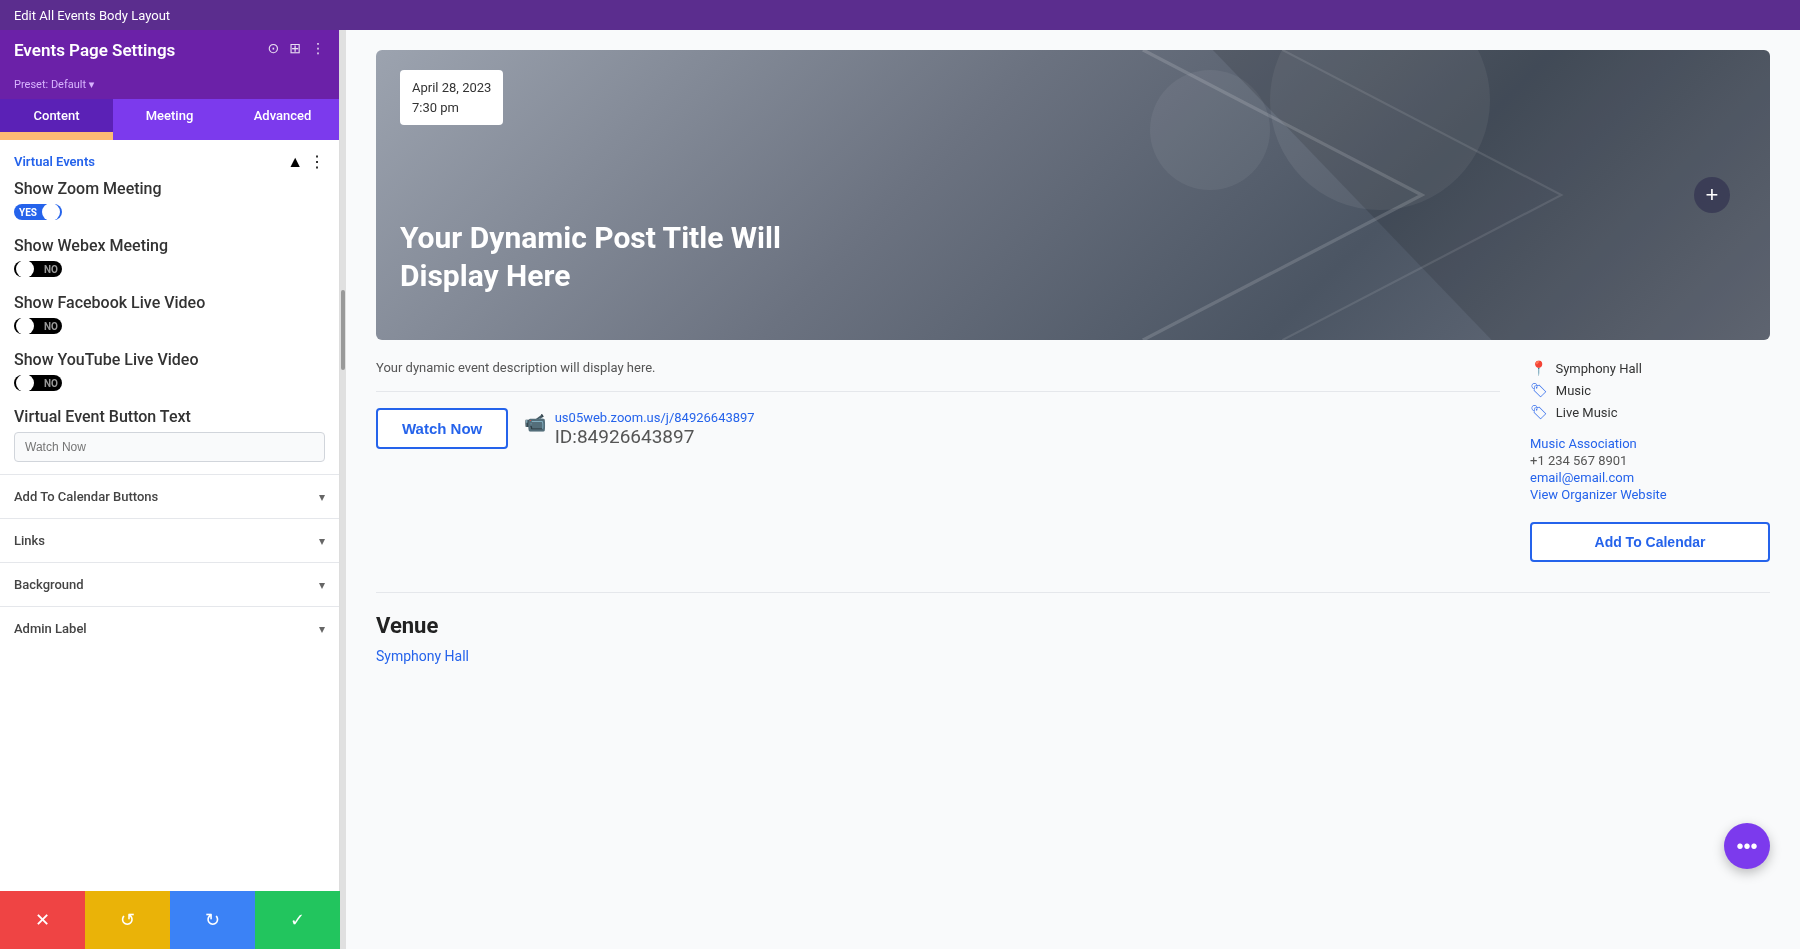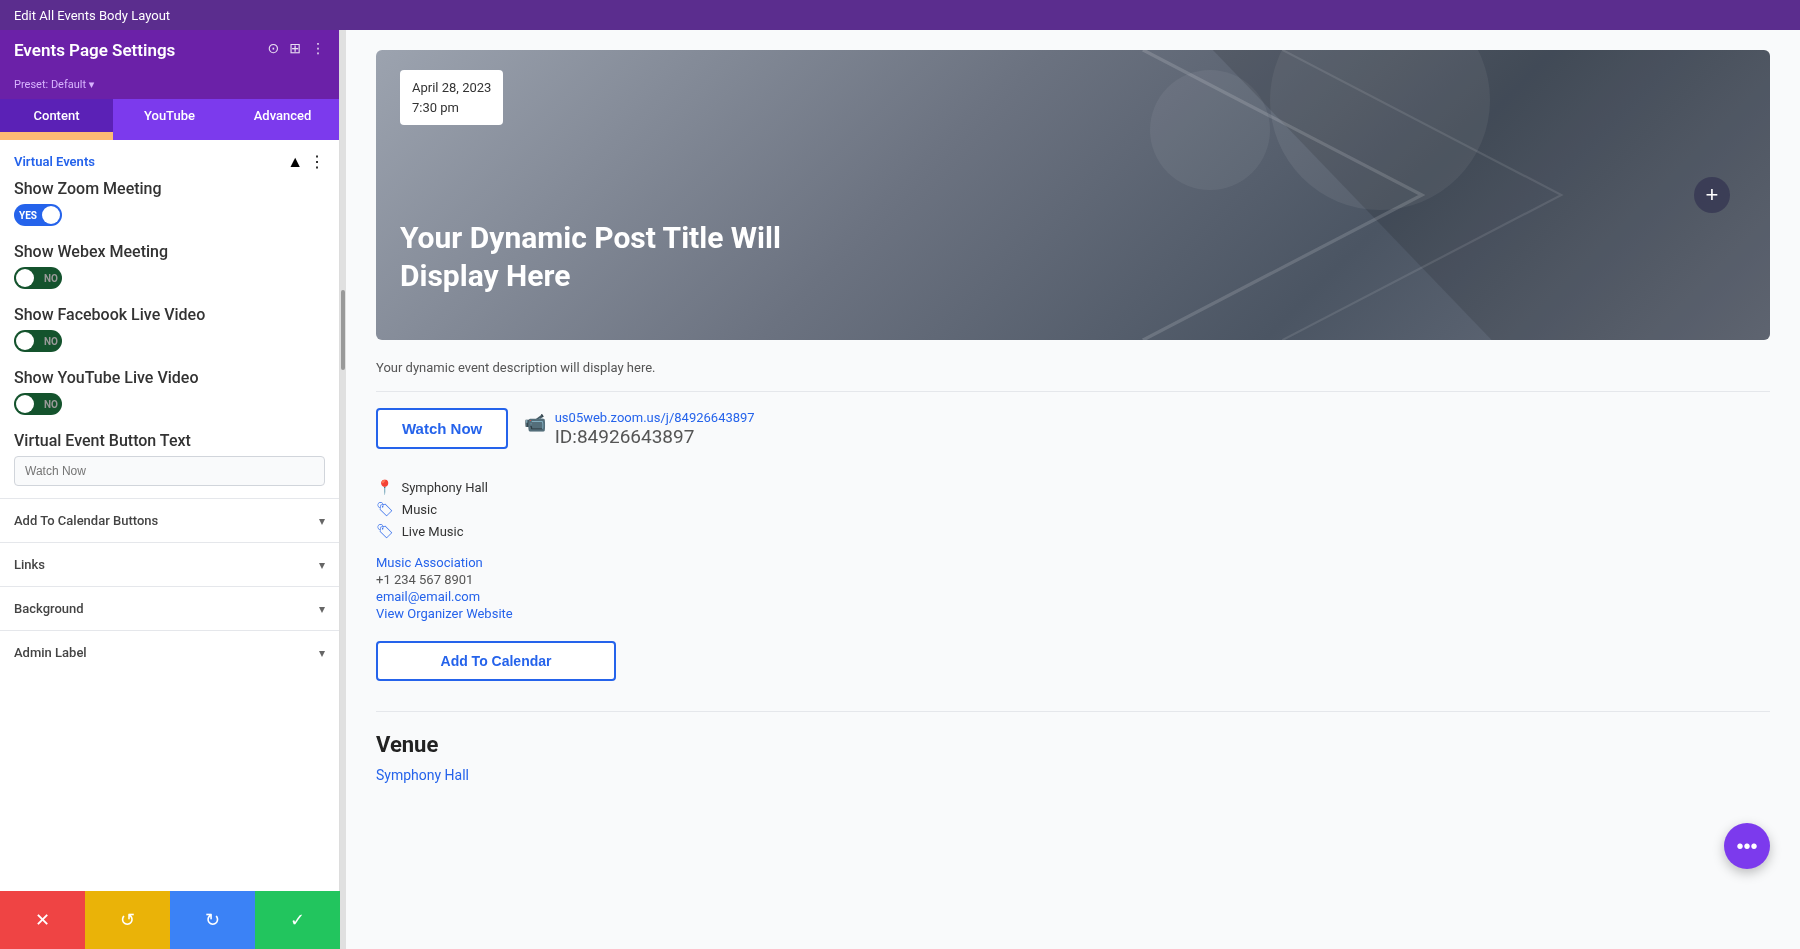--- a/index.html
+++ b/index.html
@@ -131,35 +131,35 @@
 
     .toggle-row {
       display: flex;
       align-items: center;
       gap: 8px;
       margin-bottom: 16px;
     }
 
     .toggle {
       width: 48px;
-      height: 22px;
+      height: 16px;
       border-radius: 11px;
       display: flex;
       align-items: center;
       padding: 2px;
       cursor: pointer;
       position: relative;
     }
 
     .toggle.on {
       background: #2563eb;
     }
 
     .toggle.off {
-      background: #14532d;
+      background: #000000;
     }
 
     .toggle-knob {
       width: 18px;
       height: 18px;
       border-radius: 50%;
       background: white;
       position: absolute;
     }
 
@@ -299,21 +299,20 @@
       display: flex;
       align-items: center;
       justify-content: center;
     }
 
     
     #event-body {
       display: flex;
       gap: 30px;
       margin-bottom: 30px;
-      flex-direction: column;
     }
 
     #event-left {
       flex: 1;
     }
 
     #event-right {
       width: 240px;
     }
 
@@ -493,21 +492,21 @@
         <div id="sidebar-icons" style="float:none;margin-top:0;display:flex;gap:10px;align-items:center;">
           <button class="sidebar-icon-btn">⊙</button>
           <button class="sidebar-icon-btn">⊞</button>
           <button class="sidebar-icon-btn">⋮</button>
         </div>
       </div>
     </div>
 
     <div id="sidebar-tabs">
       <div class="sidebar-tab active">Content</div>
-      <div class="sidebar-tab">YouTube</div>
+      <div class="sidebar-tab">Meeting</div>
       <div class="sidebar-tab">Advanced</div>
     </div>
 
     <div id="sidebar-body">
 
       <div class="section-header">
         <span class="section-title">Virtual Events</span>
         <div class="section-actions">
           <span>▲</span>
           <span>⋮</span>

